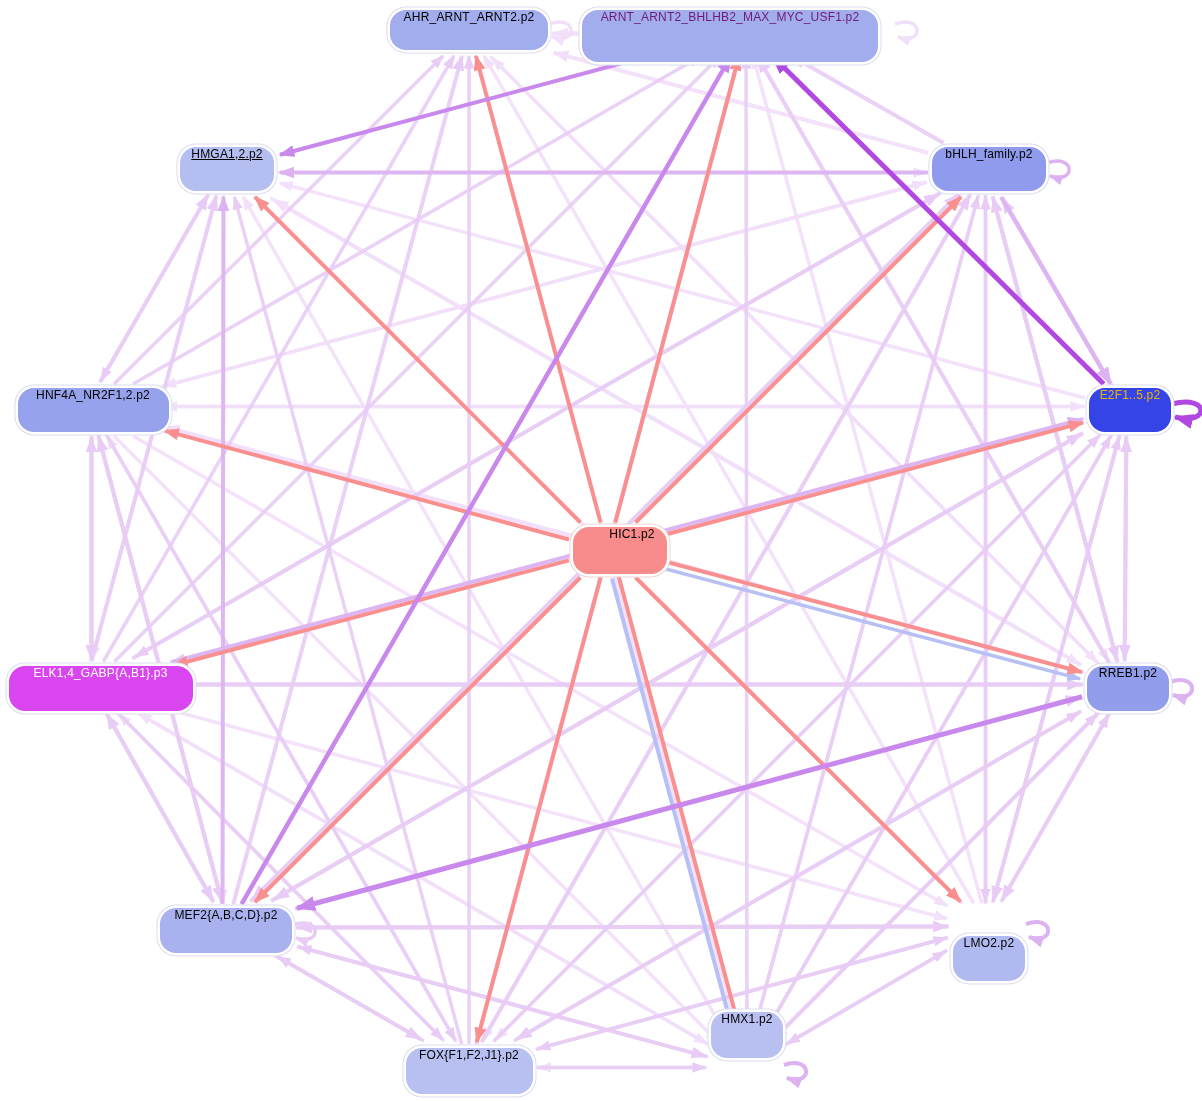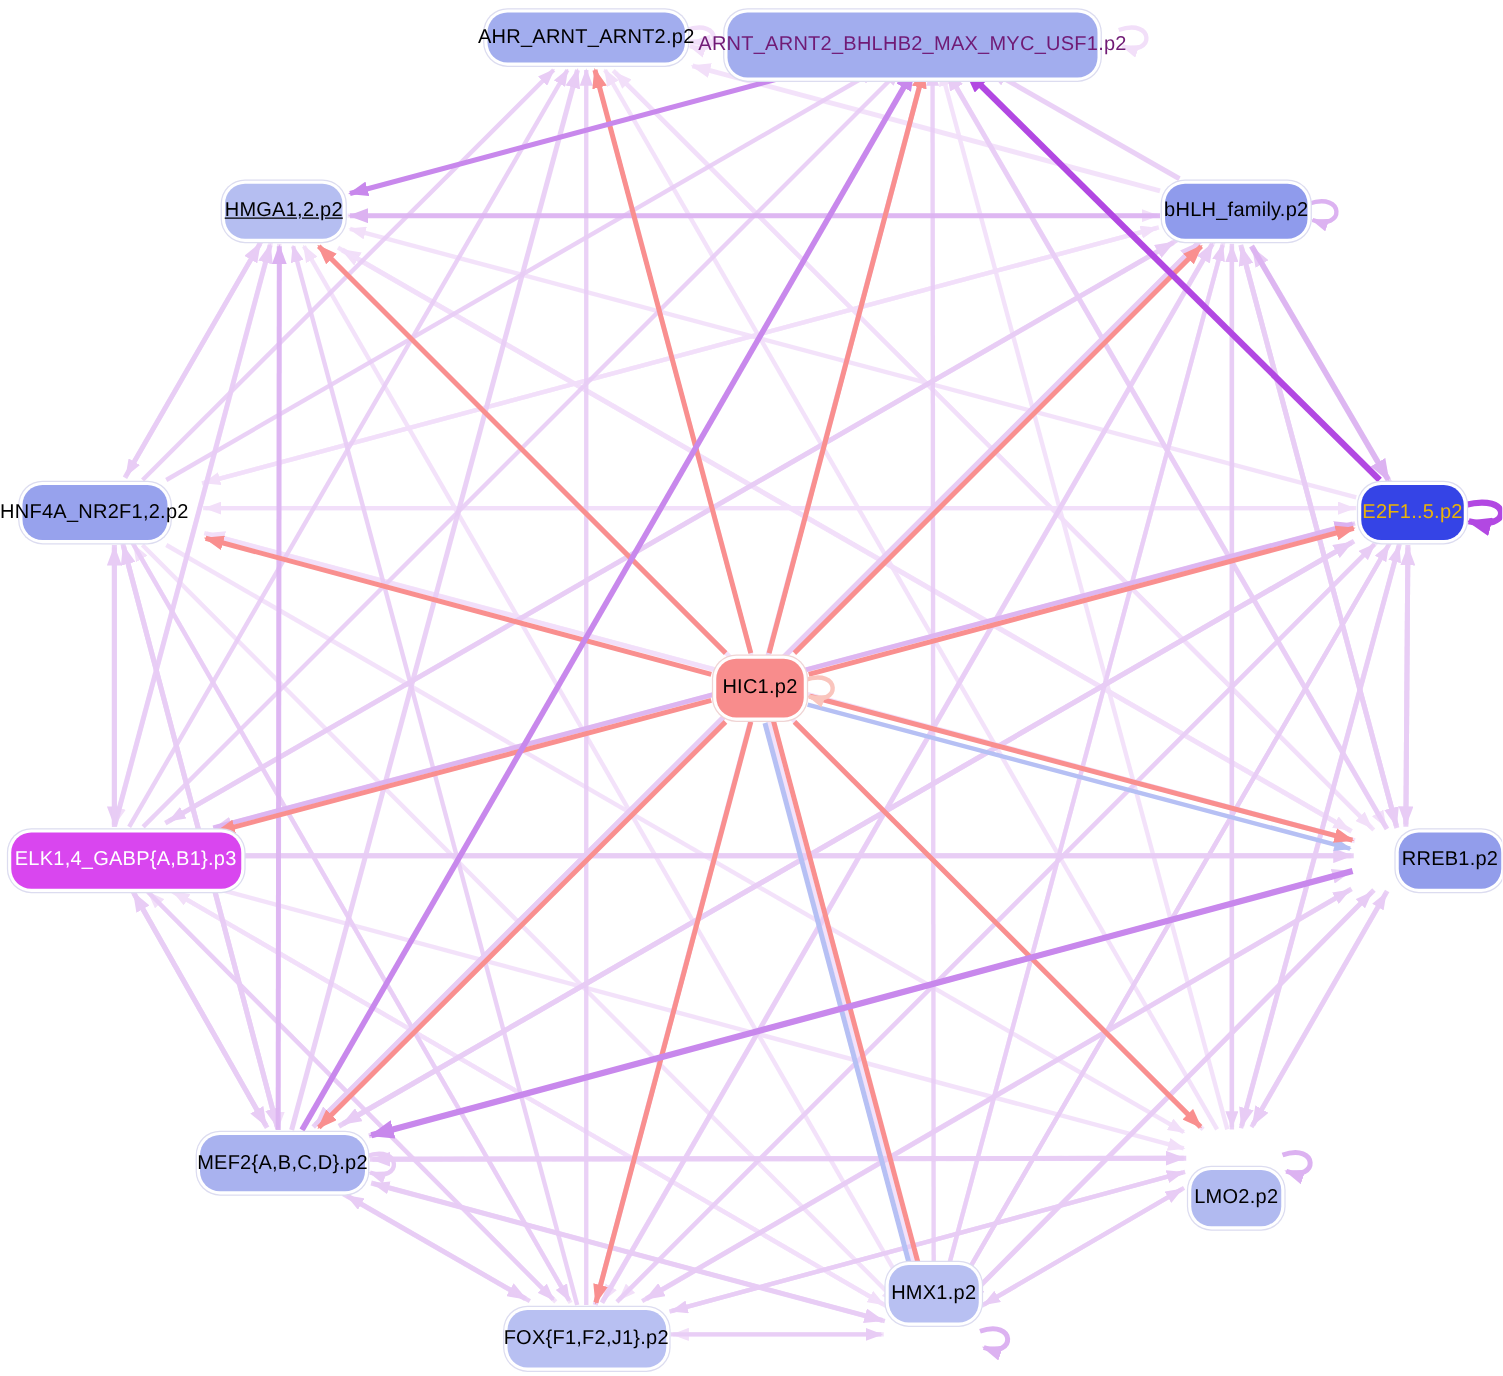--- a/index.html
+++ b/index.html
@@ -7,31 +7,31 @@
     position:relative;
     width:1202px;height:1101px;
     background:#ffffff;
     overflow:hidden;
     font-family:"Liberation Sans", sans-serif;
   }
   .edge-layer{position:absolute;left:0;top:0;}
   .node-layer{position:absolute;left:0;top:0;width:100%;height:100%;pointer-events:none;}
   .node{
     position:absolute;
-    display:flex;align-items:center;justify-content:center;
+    display:flex;justify-content:center;
     border-radius:16px;
-    font-size:16px;
+    font-size:12px;
     color:#000;
     box-shadow:0 0 0 2.5px #ffffff, 0 0 0 3.5px #dcdcf0;
     pointer-events:auto;
     white-space:nowrap;
     letter-spacing:0.2px;
   }
   .node.light-text{color:#ffffff;}
-  .node.center{box-shadow:0 0 0 2.5px #ffffff, 0 0 0 3.5px #f0d4d4;}
+  .node.center{box-shadow:0 0 0 2.5px #ffffff, 0 0 0 3.5px #f0d4d4;padding-left:24px;}
 </style>
 </head>
 <body>
 
 <div class="stage">
   <svg class="edge-layer" width="1202" height="1101" viewBox="0 0 1202 1101">
       <defs>
         <marker id="m-pale" viewBox="0 0 4 3" markerWidth="4" markerHeight="3" refX="3.6" refY="1.5" orient="auto" markerUnits="strokeWidth">
           <path d="M0,0 L4,1.5 L0,3 Z" fill="#f2dff9"></path>
         </marker>
@@ -192,33 +192,33 @@
       </div>
       <div class="node" style="left: 582px; top: 10px; width: 296px; height: 52px; background: rgb(162, 173, 238); color: #701a75;">
         <span>ARNT_ARNT2_BHLHB2_MAX_MYC_USF1.p2</span>
       </div>
       <div class="node" style="left: 180px; top: 147px; width: 94px; height: 44px; background: rgb(181, 190, 241); color: rgb(0, 0, 0); text-decoration: underline;">
         <span>HMGA1,2.p2</span>
       </div>
       <div class="node" style="left: 932px; top: 147px; width: 114px; height: 44px; background: rgb(143, 155, 236); color: rgb(0, 0, 0);">
         <span>bHLH_family.p2</span>
       </div>
-      <div class="node" style="left: 17.5px; top: 388px; width: 116px; height: 44px; background: rgb(151, 162, 237); color: rgb(0, 0, 0);">
+      <div class="node" style="left: 17.5px; top: 388px; width: 151px; height: 44px; background: rgb(151, 162, 237); color: rgb(0, 0, 0);">
         <span>HNF4A_NR2F1,2.p2</span>
       </div>
       <div class="node light-text" style="left: 1089px; top: 388px; width: 82px; height: 44px; background: rgb(53, 68, 230); color: #eab308;">
         <span>E2F1..5.p2</span>
       </div>
       <div class="node center" style="left: 573px; top: 526.5px; width: 70px; height: 47px; background: rgb(248, 140, 140); color: rgb(0, 0, 0);">
         <span>HIC1.p2</span>
       </div>
       <div class="node light-text" style="left: 8.5px; top: 665.5px; width: 184px; height: 45px; background: #d946ef; color: rgb(255, 255, 255);">
         <span>ELK1,4_GABP{A,B1}.p3</span>
       </div>
-      <div class="node" style="left: 1087px; top: 665.5px; width: 82px; height: 45px; background: rgb(146, 157, 235); color: rgb(0, 0, 0); margin-left: 32px;">
+      <div class="node" style="left: 1087px; top: 665.5px; width: 82px; height: 45px; background: rgb(146, 157, 235); color: rgb(0, 0, 0);">
         <span>RREB1.p2</span>
       </div>
       <div class="node" style="left: 160px; top: 908px; width: 132px; height: 45px; background: rgb(169, 178, 239); color: rgb(0, 0, 0);">
         <span>MEF2{A,B,C,D}.p2</span>
       </div>
       <div class="node" style="left: 953px; top: 907.5px; width: 72px; height: 45px; background: rgb(177, 186, 240); color: rgb(0, 0, 0); margin-top: 28px;">
         <span>LMO2.p2</span>
       </div>
       <div class="node" style="left: 405.5px; top: 1048px; width: 127px; height: 46px; background: rgb(184, 192, 242); color: rgb(0, 0, 0);">
         <span>FOX{F1,F2,J1}.p2</span>

